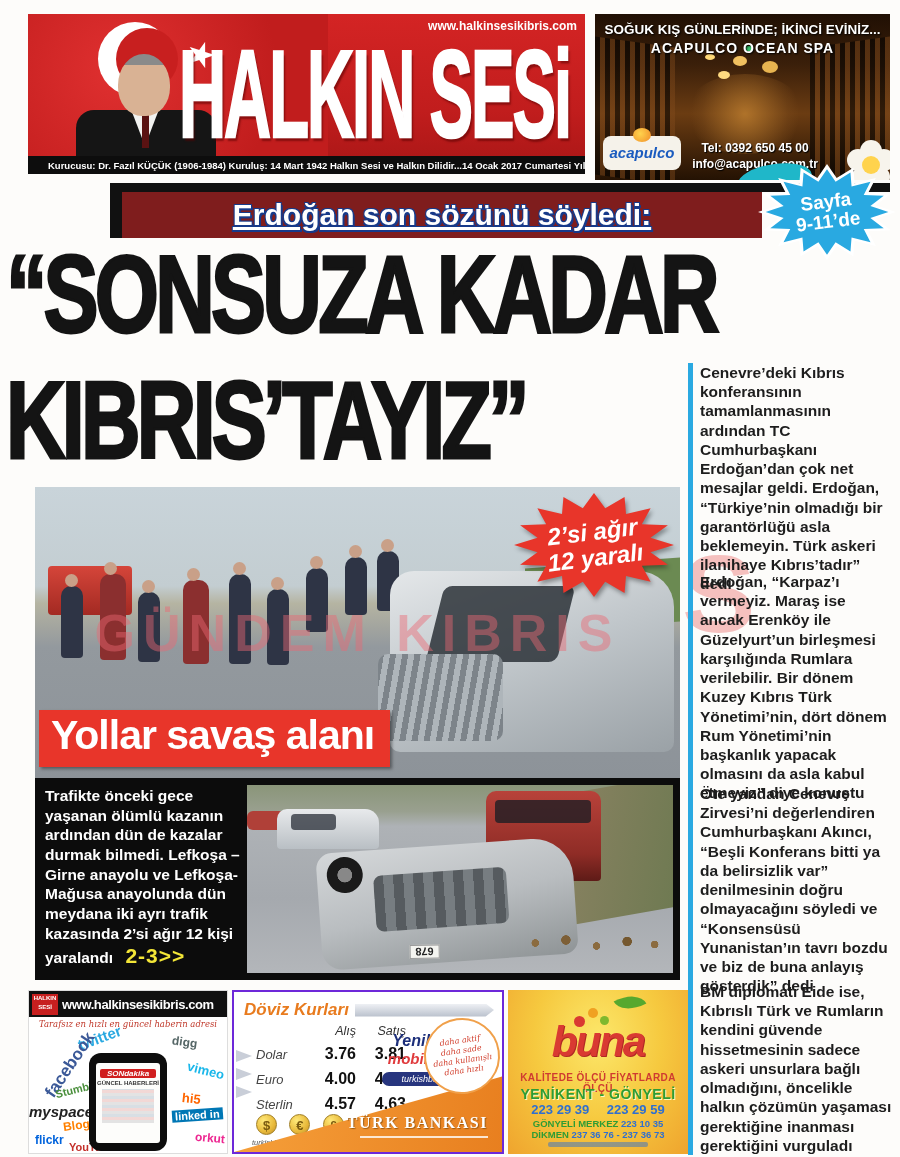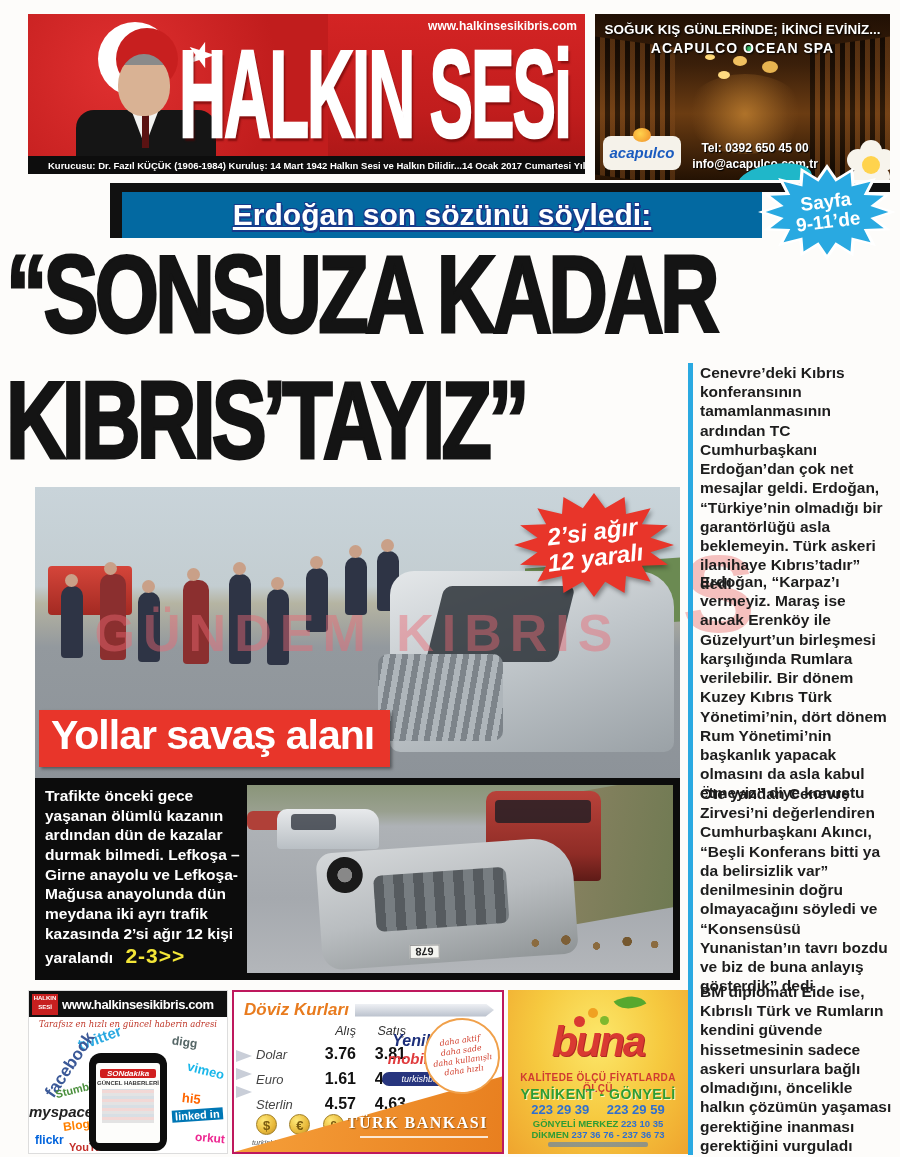--- a/index.html
+++ b/index.html
@@ -45,21 +45,21 @@
   .spa-logo-sun { position:absolute; left:30px; top:-8px; width:18px; height:14px; border-radius:50%; background:radial-gradient(circle at 40% 40%,#ffd34d,#f08c28); }
   .spa-logo-text { position:relative; top:8px; color:#1a5bbf; font-weight:bold; font-style:italic; font-size:15px; }
   .spa-contact { position:absolute; left:95px; bottom:8px; width:130px; text-align:center; color:#fff; font-weight:bold; font-size:12px; line-height:1.35; text-shadow:1px 1px 1px #000; }
   .flower { position:absolute; right:10px; bottom:6px; width:18px; height:18px; border-radius:50%; background:#ffd34d;
             box-shadow:0 -14px 0 2px #f7f4ec, 13px -5px 0 2px #f7f4ec, 8px 12px 0 2px #f7f4ec, -8px 12px 0 2px #f7f4ec, -13px -5px 0 2px #f7f4ec; }
   .splash { position:absolute; right:78px; bottom:-14px; width:74px; height:30px; background:#1fb7c9; border-radius:50%; transform:rotate(-8deg); }
 
   
   .top-rule { position:absolute; left:110px; top:183px; width:780px; height:9px; background:#111; }
   .kicker-endcap { position:absolute; left:110px; top:192px; width:12px; height:46px; background:#111; }
-  .kicker { position:absolute; left:122px; top:192px; width:640px; height:46px; background:#0369a1; display:flex; align-items:center; justify-content:center; }
+  .kicker { position:absolute; left:122px; top:192px; width:640px; height:46px; background:#7f1d1d; display:flex; align-items:center; justify-content:center; }
   .kicker-text { color:#fff; font-weight:bold; font-size:30px; text-decoration:underline;
                  text-shadow:2px 2px 0 #173a8a, -1px -1px 0 #173a8a, 1px -1px 0 #173a8a, -1px 2px 0 #173a8a; }
 
   .badge-star { position:absolute; left:758px; top:164px; width:138px; height:96px; }
   .badge-star svg { position:absolute; inset:0; width:100%; height:100%; }
   .badge-star-text { position:absolute; inset:0; display:flex; flex-direction:column; align-items:center; justify-content:center;
                      transform:rotate(-7deg); color:#fff; font-weight:bold; font-size:19px; line-height:1.05; }
 
   
   .headline { position:absolute; left:6px; top:238px; width:696px; height:248px; color:#141414; }
@@ -139,21 +139,21 @@
   .sw9 { left:26px; top:54px; color:#4a8f3c; font-size:11px; transform:rotate(-14deg); }
   .sw10 { right:2px; top:34px; color:#1ab7ea; font-size:13px; transform:rotate(14deg); }
   .sw11 { right:30px; top:6px; color:#566; font-size:12px; transform:rotate(8deg); }
   .phone { position:absolute; left:60px; top:24px; width:78px; height:98px; background:#0d0d0d; border-radius:12px; padding:10px 7px 8px; }
   .phone-screen { width:100%; height:100%; background:#fdfdfb; border-radius:3px; overflow:hidden; text-align:center; }
   .son-badge { margin:6px auto 2px; width:56px; background:#d01f1f; color:#fff; font-style:italic; font-weight:bold; font-size:8px; border-radius:2px; }
   .phone-line { font-size:6px; font-weight:bold; color:#333; }
   .phone-noise { margin:3px auto 0; width:52px; height:34px;
                  background:repeating-linear-gradient(0deg,#e3e3e3 0 3px,#c7443f33 3px 6px,#44668833 6px 9px); }
 
-  .ad-bank { position:absolute; left:232px; top:990px; width:272px; height:164px; background:#fff; border:2px solid #be185d; overflow:hidden; }
+  .ad-bank { position:absolute; left:232px; top:990px; width:272px; height:164px; background:#fff; border:2px solid #6d28d9; overflow:hidden; }
   .fx-head { position:absolute; left:10px; top:8px; right:8px; display:flex; align-items:center; gap:6px; }
   .fx-title { color:#e87b1e; font-weight:bold; font-style:italic; font-size:17px; white-space:nowrap; }
   .fx-band { flex:1; height:13px; background:linear-gradient(180deg,#eef0f4,#b9c0cc); clip-path:polygon(0 0,94% 0,100% 50%,94% 100%,0 100%); }
   .chev { position:absolute; left:2px; width:16px; height:12px; background:#c9ced8; clip-path:polygon(0 0,100% 50%,0 100%); }
   .chev.c1 { top:58px; } .chev.c2 { top:76px; } .chev.c3 { top:94px; }
   .fx-table { position:absolute; left:22px; top:32px; width:150px; font-size:13px; }
   .fx-row { display:flex; margin-bottom:7px; align-items:baseline; }
   .fx-cell-name { width:50px; font-style:italic; color:#444; }
   .fx-cell { width:50px; font-weight:bold; font-size:16px; color:#111; text-align:right; }
   .fx-hrow .fx-cell { font-weight:normal; font-style:italic; font-size:12.5px; color:#333; }
@@ -360,21 +360,21 @@
         <span class="fx-cell">Alış</span>
         <span class="fx-cell">Satış</span>
       </div>
       <div class="fx-row">
         <span class="fx-cell-name">Dolar</span>
         <span class="fx-cell">3.76</span>
         <span class="fx-cell">3.81</span>
       </div>
       <div class="fx-row">
         <span class="fx-cell-name">Euro</span>
-        <span class="fx-cell">1.61</span>
+        <span class="fx-cell">4.00</span>
         <span class="fx-cell">4.05</span>
       </div>
       <div class="fx-row">
         <span class="fx-cell-name">Sterlin</span>
         <span class="fx-cell">4.57</span>
         <span class="fx-cell">4.63</span>
       </div>
     </div>
     <div class="coins">
       <span class="coin">$</span>

